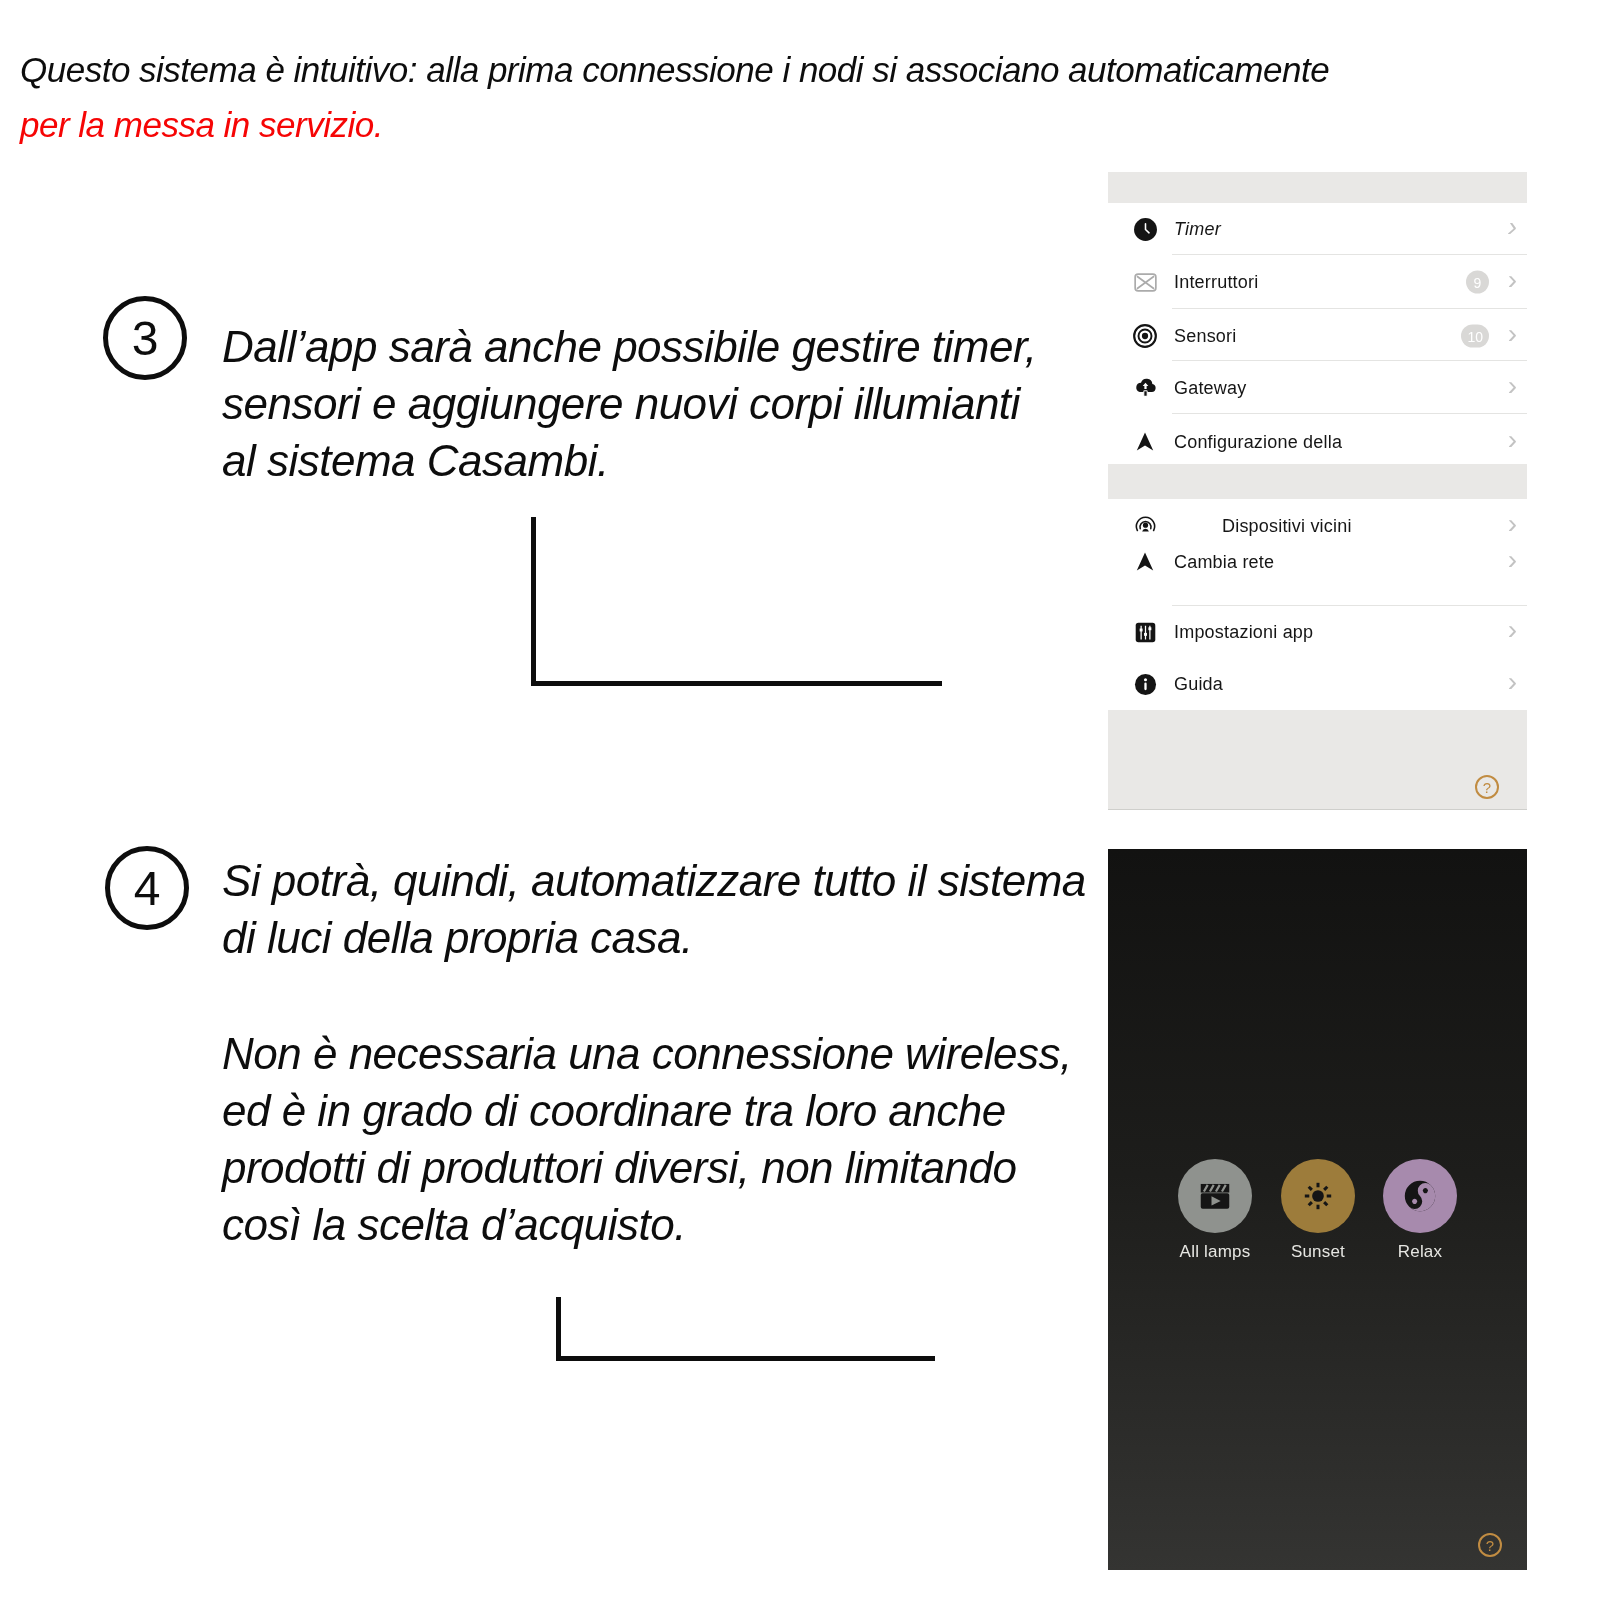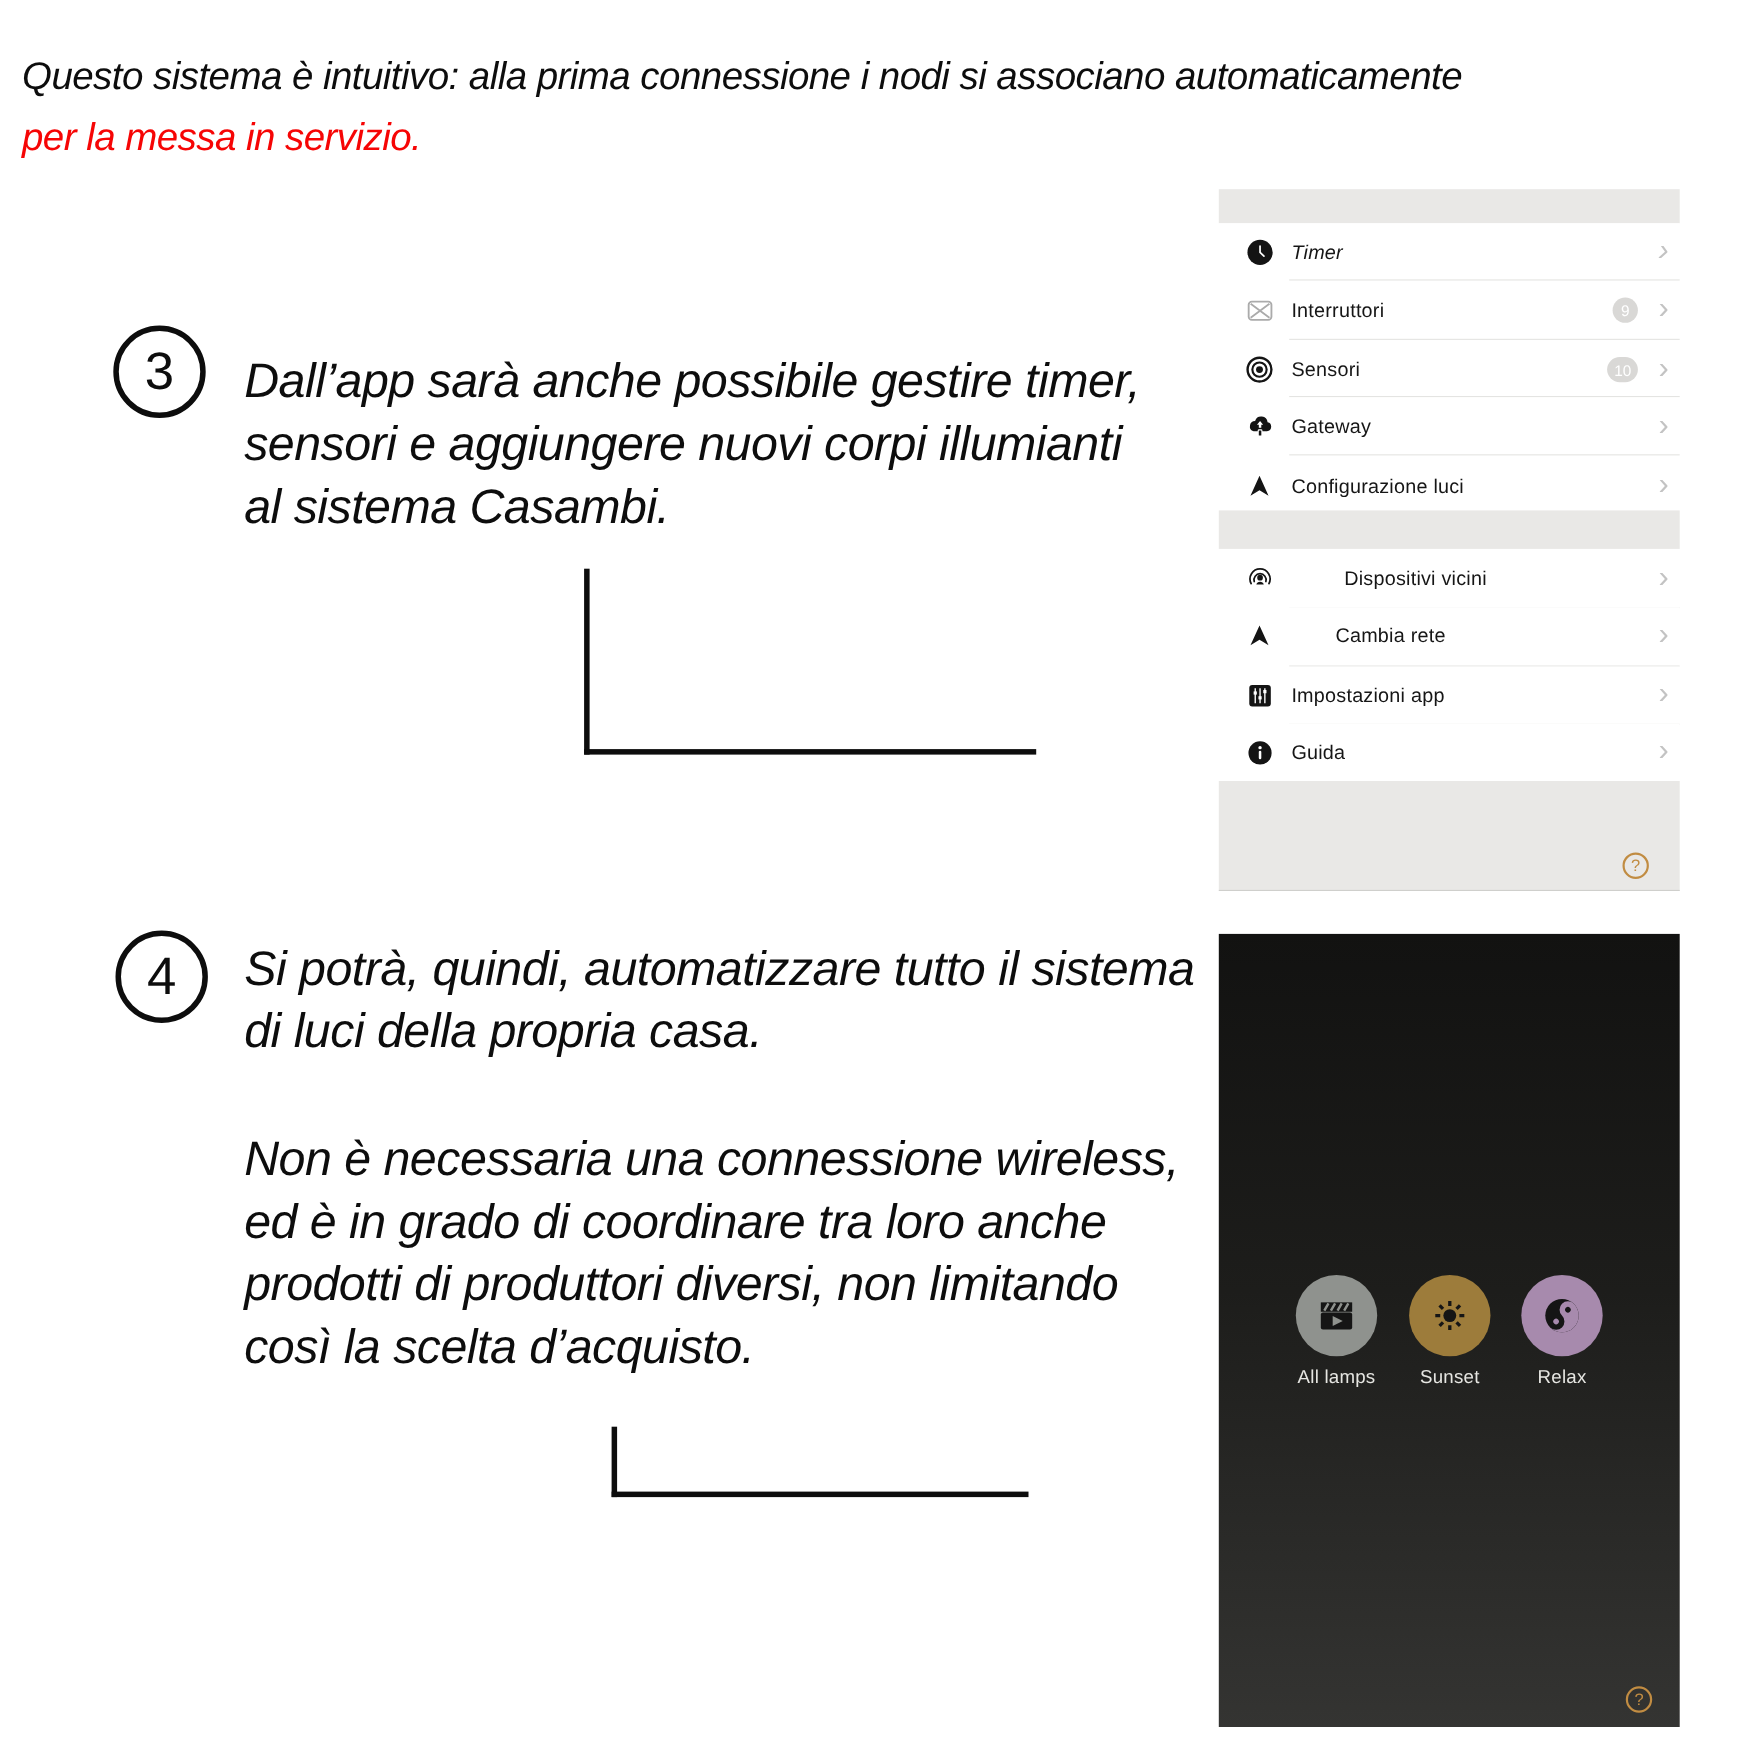--- a/index.html
+++ b/index.html
@@ -145,41 +145,41 @@
     <span class="chev">›</span>
   </div>
   <div class="divider" style="top:241px;"></div>
 
   <div class="mrow" style="top:244px;">
     <span class="micon">
       <svg width="24" height="24" viewBox="0 0 24 24">
           <path d="M12 2.6 L20.2 20.6 L12 15.6 L3.8 20.6 Z" fill="#141414"></path>
         </svg>
     </span>
-    <span class="mlabel">Configurazione luci</span>
+    <span class="mlabel">Configurazione della</span>
     <span class="chev">›</span>
   </div>
 
   <div class="graybar" style="top:292px; height:35px;"></div>
 
   <div class="mrow" style="top:328px;gap:48px;">
     <span class="micon">
       <svg width="27" height="27" viewBox="0 0 24 24">
           <circle cx="12" cy="10.8" r="2.3" fill="#141414"></circle>
           <path d="M9 16.4 a3.1 3.1 0 0 1 6 0 Z" fill="#141414"></path>
           <path d="M7.3 13.9 A4.9 4.9 0 1 1 16.7 13.9" fill="none" stroke="#141414" stroke-width="1.4" stroke-linecap="round"></path>
           <path d="M4.8 15.6 A8.1 8.1 0 1 1 19.2 15.6" fill="none" stroke="#141414" stroke-width="1.4" stroke-linecap="round"></path>
         </svg>
     </span>
     <span class="mlabel">Dispositivi vicini</span>
     <span class="chev">›</span>
   </div>
   <div class="divider" style="top:380px;"></div>
 
-  <div class="mrow" style="top:380px;gap:40px;">
+  <div class="mrow" style="top:364px;">
     <span class="micon">
       <svg width="24" height="24" viewBox="0 0 24 24">
           <path d="M12 2.6 L20.2 20.6 L12 15.6 L3.8 20.6 Z" fill="#141414"></path>
         </svg>
     </span>
     <span class="mlabel">Cambia rete</span>
     <span class="chev">›</span>
   </div>
   <div class="divider" style="top:433px;"></div>
 

